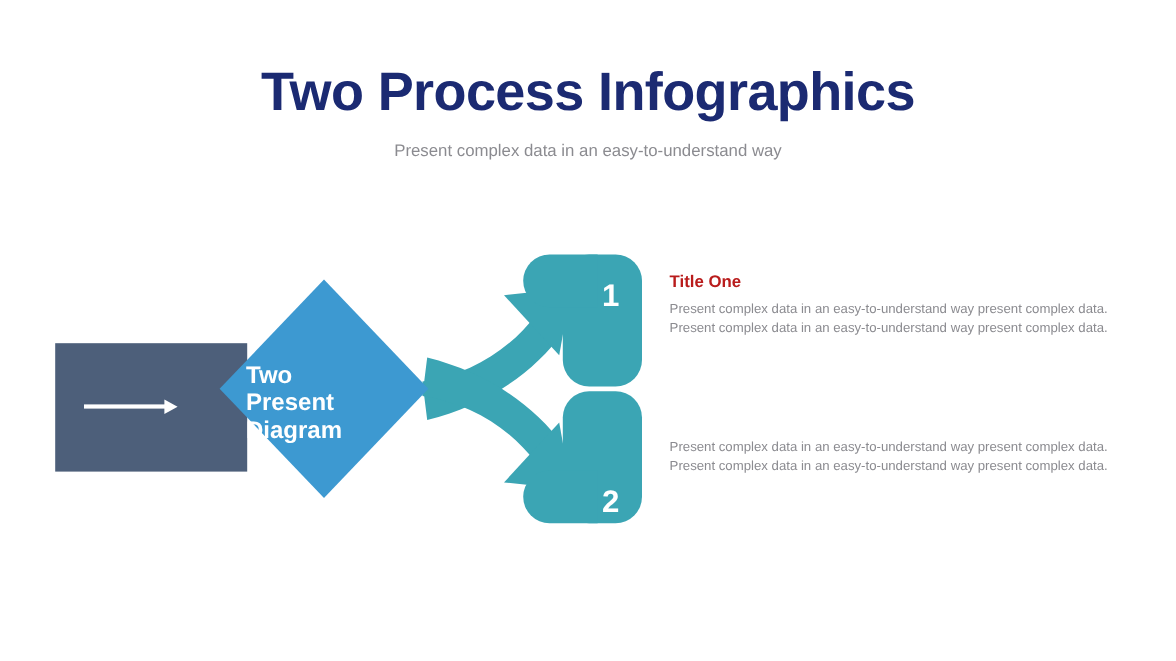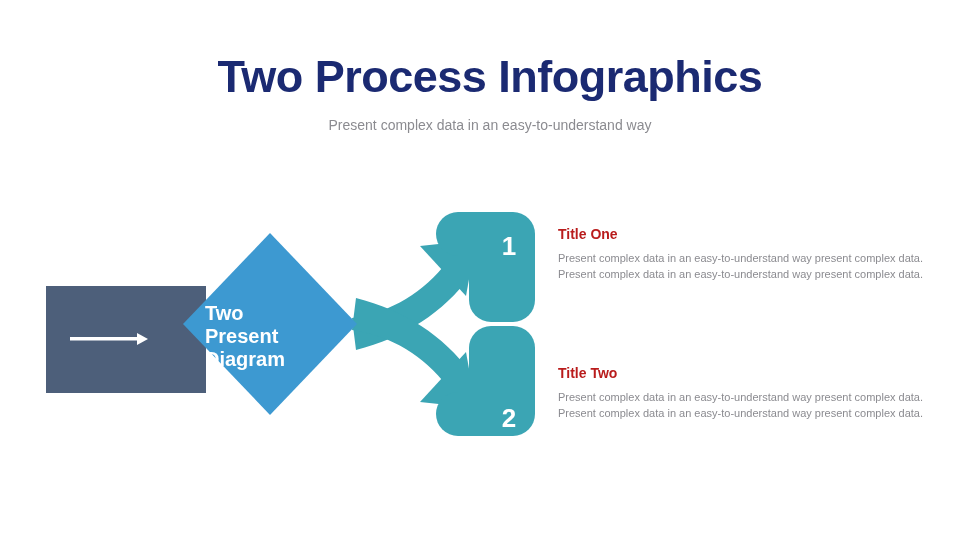--- a/index.html
+++ b/index.html
@@ -201,17 +201,16 @@
     <div id="step-number-1" class="step-number">1</div>
     <div id="step-number-2" class="step-number">2</div>
   </div>
 
   <div id="text-block-1" class="text-block">
     <p class="block-title">Title One</p>
     <p class="block-body">Present complex data in an easy-to-understand way present complex data. Present complex data in an easy-to-understand way present complex data.</p>
   </div>
 
   <div id="text-block-2" class="text-block">
-    <p class="block-title">Title Two</p>
     <p class="block-body">Present complex data in an easy-to-understand way present complex data. Present complex data in an easy-to-understand way present complex data.</p>
   </div>
 
 </div>
 
 </body></html>

